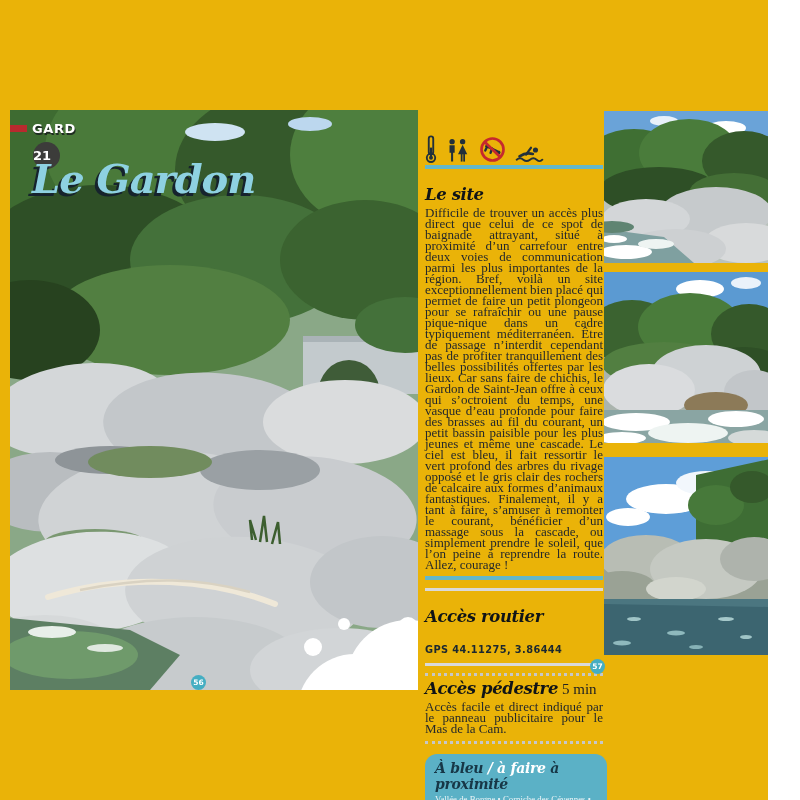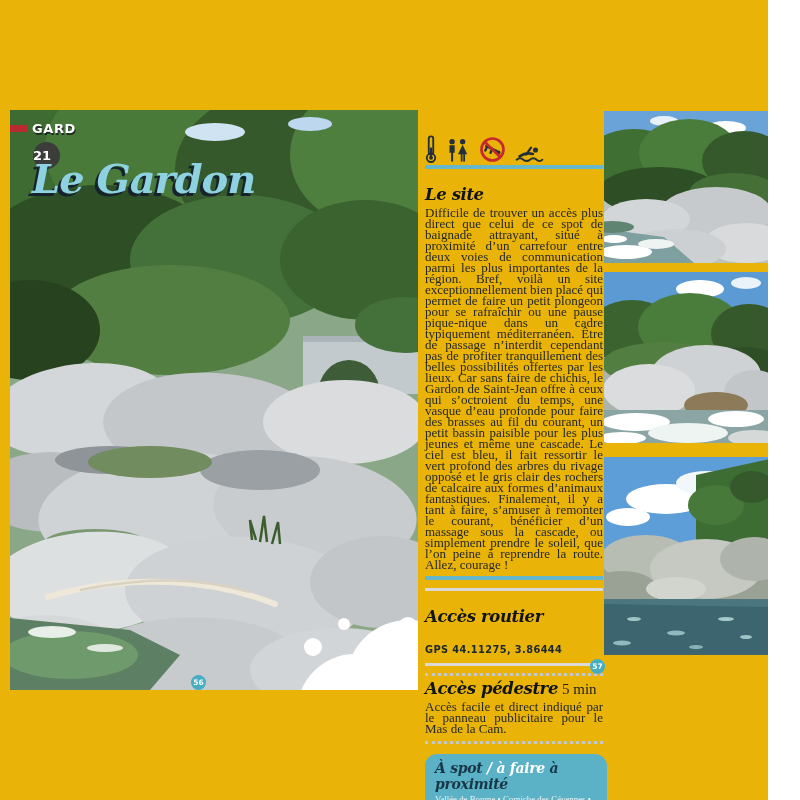--- a/index.html
+++ b/index.html
@@ -184,21 +184,21 @@
       <div>
         <h2 class="script inline">Accès pédestre</h2>
         <span class="duration">5 min</span>
       </div>
       <p class="body">Accès facile et direct indiqué par le panneau publicitaire pour le Mas de la Cam.</p>
 
       <div class="rule dots"></div>
 
       <div class="nearby-box">
         <div class="nearby-head">
-          <span>À spot</span>
+          <span>À bleu</span>
           <span class="light">/ à faire</span>
           <span>à proximité</span>
         </div>
         <p class="nearby-body">Vallée de Borgne • Corniche des Cévennes • Visite du marché et des musées de Saint-Jean-du-Gard</p>
       </div>
     </div>
 
     <div class="col-photos">
       <svg class="ph1" height="152" viewBox="0 0 166 152" preserveAspectRatio="none">
         <rect width="166" height="152" fill="#b9c2bb"></rect>

